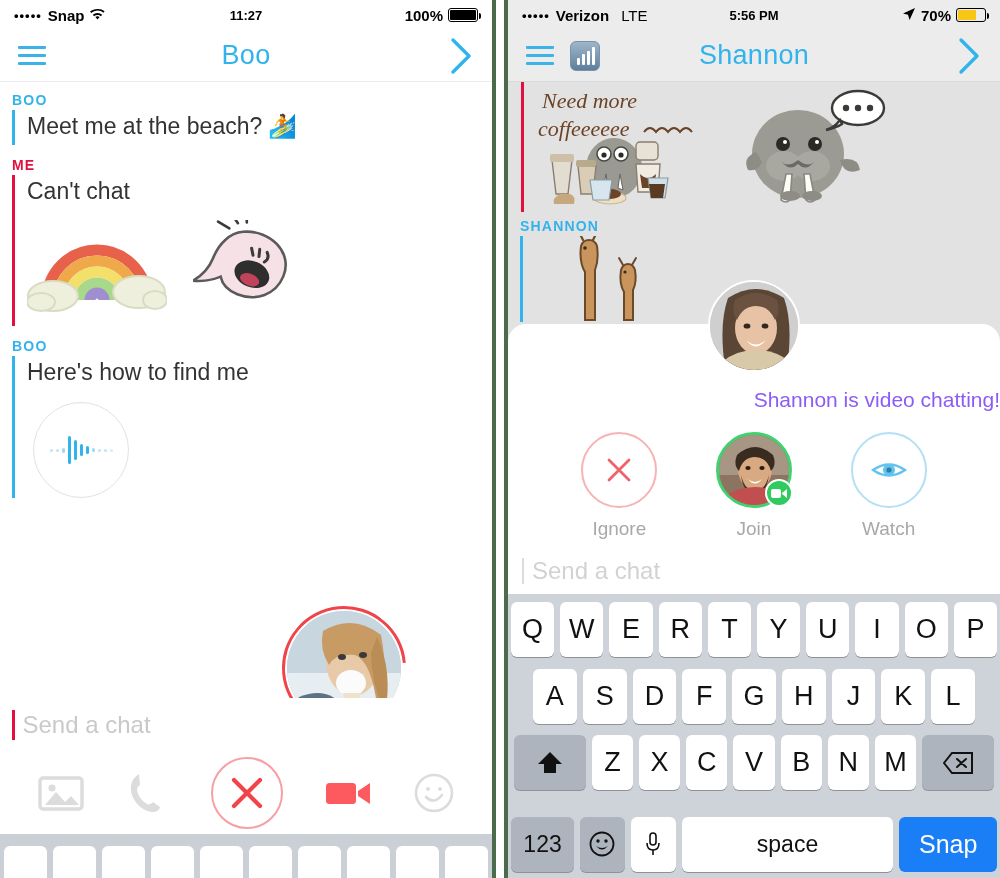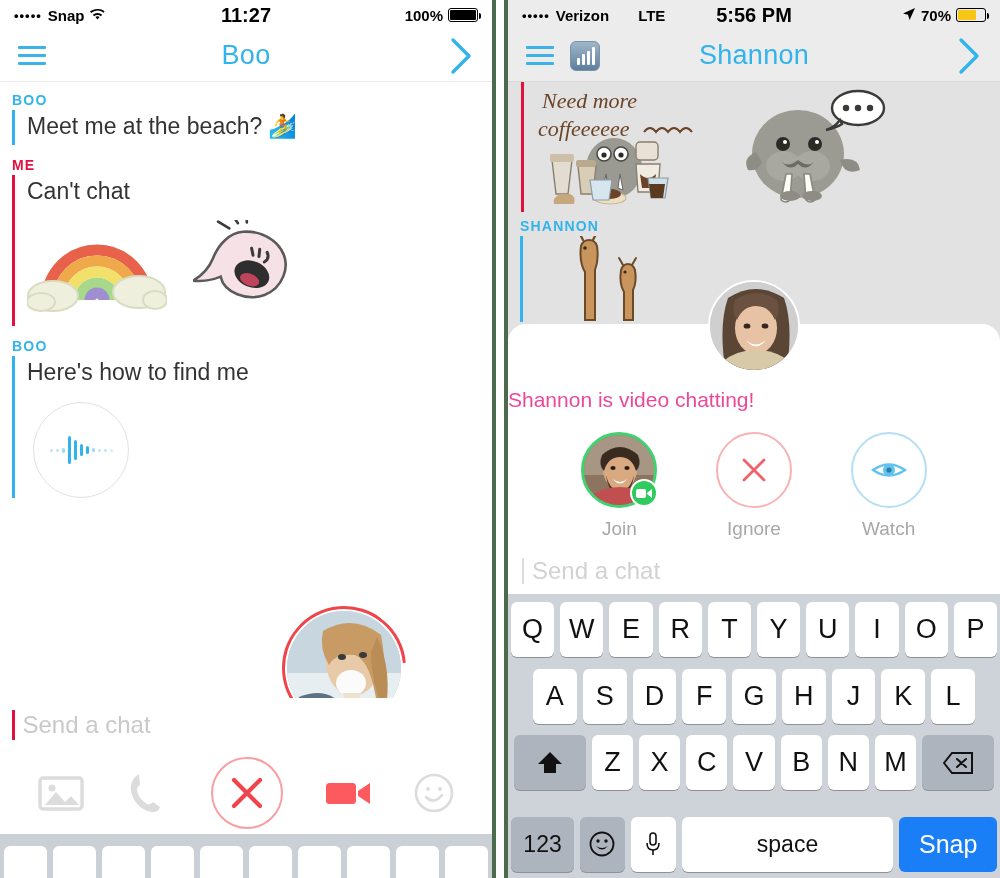--- a/index.html
+++ b/index.html
@@ -21,24 +21,24 @@
 
   
   .statusbar {
     height: 30px; display: flex; align-items: center;
     padding: 0 14px; font-size: 16px; font-weight: bold; color: #000;
     position: relative;
   }
   .sb-left { display: flex; align-items: center; gap: 6px; }
   .sb-dots { letter-spacing: 1px; font-size: 13px; line-height: 1; }
   .sb-carrier { font-weight: 600; font-size: 15px; }
-  .sb-lte { font-weight: 700; font-size: 15px; margin-left: 23px; }
+  .sb-lte { font-weight: 400; font-size: 15px; margin-left: 6px; }
   .sb-center {
     position: absolute; left: 0; right: 0; text-align: center;
-    font-size: 20px; font-weight: bold; pointer-events: none;
+    font-size: 13px; font-weight: bold; pointer-events: none;
   }
   .sb-right { margin-left: auto; display: flex; align-items: center; gap: 5px;
               font-size: 15px; font-weight: 600; }
   .wifi { display: inline-block; width: 15px; height: 12px; position: relative; }
   .wifi svg { display:block; }
   .battery {
     width: 30px; height: 14px; border: 1.6px solid #000; border-radius: 3px;
     position: relative; display: inline-block;
   }
   .battery::after {
@@ -156,21 +156,21 @@
   .video-card {
     position: absolute; left: 0; right: 0; top: 324px; bottom: 0;
     background: #ffffff; border-radius: 18px 18px 0 0;
   }
   .vc-avatar {
     position: absolute; top: -44px; left: 50%; transform: translateX(-50%);
     width: 92px; height: 92px; border-radius: 50%; overflow: hidden;
     background: #cfcfcf; border: 2px solid #fff;
   }
   .vc-status {
-    text-align: left; padding-top: 64px; font-size: 21px; color: #ec4899;
+    text-align: right; padding-top: 64px; font-size: 21px; color: #8b5cf6;
   }
   .vc-actions {
     display: flex; justify-content: space-around; align-items: flex-start;
     padding: 20px 44px 0;
   }
   .vc-action { text-align: center; cursor: pointer; }
   .vc-circle {
     width: 76px; height: 76px; border-radius: 50%; margin: 0 auto 10px;
     display: flex; align-items: center; justify-content: center; position: relative;
   }
@@ -534,20 +534,29 @@
           <ellipse cx="55" cy="44" rx="3.4" ry="2.6" fill="#35271c"></ellipse>
           <path d="M36 58 q10 9 20 0 q-10 13 -20 0Z" fill="#fff"></path>
           <path d="M12 80 q14 -12 34 -12 q20 0 34 12 l0 12 l-68 0Z" fill="#d8c9a8"></path>
         </svg>
       </div>
 
       <div class="vc-status">Shannon is video chatting!</div>
 
       <div class="vc-actions">
         <div class="vc-action">
+          <div class="vc-circle ignore">
+            <svg width="30" height="30" viewBox="0 0 30 30">
+              <path d="M5 5 L25 25 M25 5 L5 25" stroke="#f0626a" stroke-width="2.8" stroke-linecap="round"></path>
+            </svg>
+          </div>
+          <div class="vc-label">Ignore</div>
+        </div>
+
+        <div class="vc-action">
           <div class="vc-circle join">
             <span class="vc-join-photo">
               <svg width="72" height="72" viewBox="0 0 72 72">
                 <rect width="72" height="72" fill="#a89684"></rect>
                 <rect y="40" width="72" height="32" fill="#8d7460"></rect>
                 <ellipse cx="36" cy="34" rx="17" ry="21" fill="#d9a982"></ellipse>
                 <path d="M18 20 q18 -16 36 0 q4 10 -2 16 q-4 -14 -16 -14 q-12 0 -16 14 q-6 -6 -2 -16Z" fill="#3a2b20"></path>
                 <path d="M22 40 q4 16 14 16 q10 0 14 -16 q-2 18 -14 20 q-12 -2 -14 -20Z" fill="#4a3526"></path>
                 <ellipse cx="29" cy="33" rx="2.6" ry="2" fill="#2a1c12"></ellipse>
                 <ellipse cx="43" cy="33" rx="2.6" ry="2" fill="#2a1c12"></ellipse>
@@ -559,29 +568,20 @@
               <svg width="16" height="11" viewBox="0 0 16 11">
                 <rect x="0" y="1" width="10" height="9" rx="2" fill="#fff"></rect>
                 <path d="M11 5 L16 1 L16 10 L11 6Z" fill="#fff"></path>
               </svg>
             </span>
           </div>
           <div class="vc-label">Join</div>
         </div>
 
         <div class="vc-action">
-          <div class="vc-circle ignore">
-            <svg width="30" height="30" viewBox="0 0 30 30">
-              <path d="M5 5 L25 25 M25 5 L5 25" stroke="#f0626a" stroke-width="2.8" stroke-linecap="round"></path>
-            </svg>
-          </div>
-          <div class="vc-label">Ignore</div>
-        </div>
-
-        <div class="vc-action">
           <div class="vc-circle watch">
             <svg width="36" height="24" viewBox="0 0 36 24">
               <path d="M2 12 q16 -11 32 0 q-16 11 -32 0Z" fill="none" stroke="#62c3ef" stroke-width="2.4"></path>
               <circle cx="18" cy="12" r="6" fill="#62c3ef"></circle>
               <circle cx="18" cy="12" r="2.6" fill="#2a7fa8"></circle>
             </svg>
           </div>
           <div class="vc-label">Watch</div>
         </div>
       </div>

